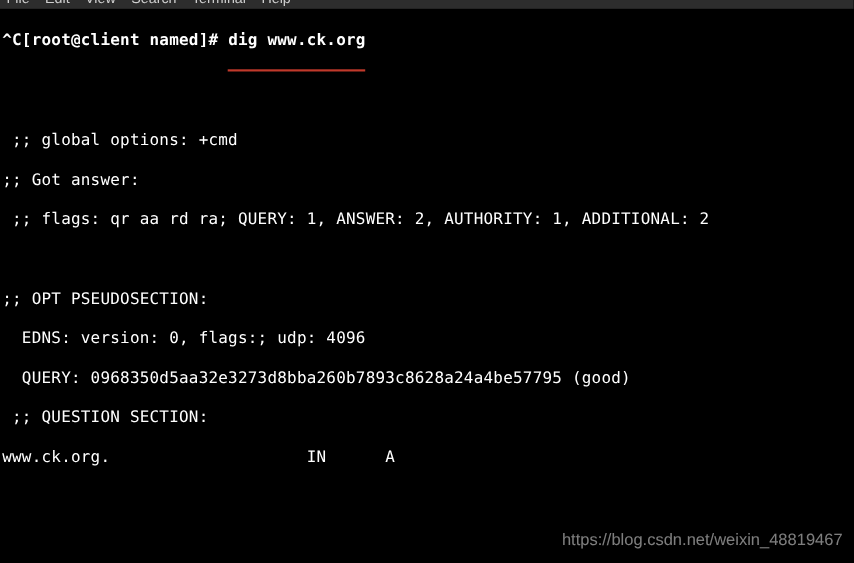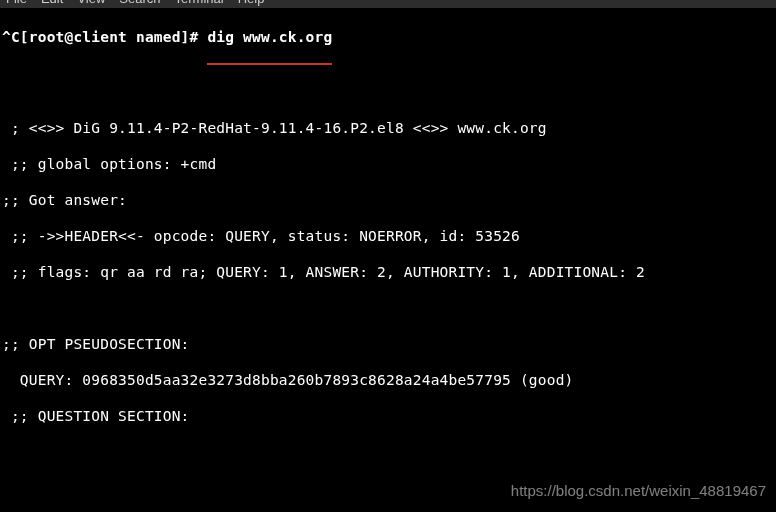--- a/index.html
+++ b/index.html
@@ -61,29 +61,29 @@
   <span>Edit</span>
   <span>View</span>
   <span>Search</span>
   <span>Terminal</span>
   <span>Help</span>
 </div>
 
 <div class="terminal">
 <div class="prompt-line"><span>^C[root@client named]# </span><span class="underline-red">dig www.ck.org</span></div>
 <div class="blank"></div>
-<div> ; &lt;&lt;&gt;&gt; DiG 9.11.4-P2-RedHat-9.11.4-16.P2.el8 &lt;&lt;&gt;&gt; www.ck.org</div>
 <div> ;; global options: +cmd</div>
 <div>;; Got answer:</div>
-<div> ;; -&gt;&gt;HEADER&lt;&lt;- opcode: QUERY, status: NOERROR, id: 53526</div>
 <div> ;; flags: qr aa rd ra; QUERY: 1, ANSWER: 2, AUTHORITY: 1, ADDITIONAL: 2</div>
 <div class="blank"></div>
 <div>;; OPT PSEUDOSECTION:</div>
+<div>  EDNS: version: 0, flags:; udp: 4096</div>
 <div>  QUERY: 0968350d5aa32e3273d8bba260b7893c8628a24a4be57795 (good)</div>
 <div> ;; QUESTION SECTION:</div>
+<div>www.ck.org.                    IN      A</div>
 <div class="blank"></div>
 
 
 
 
 
 
 
 
 

